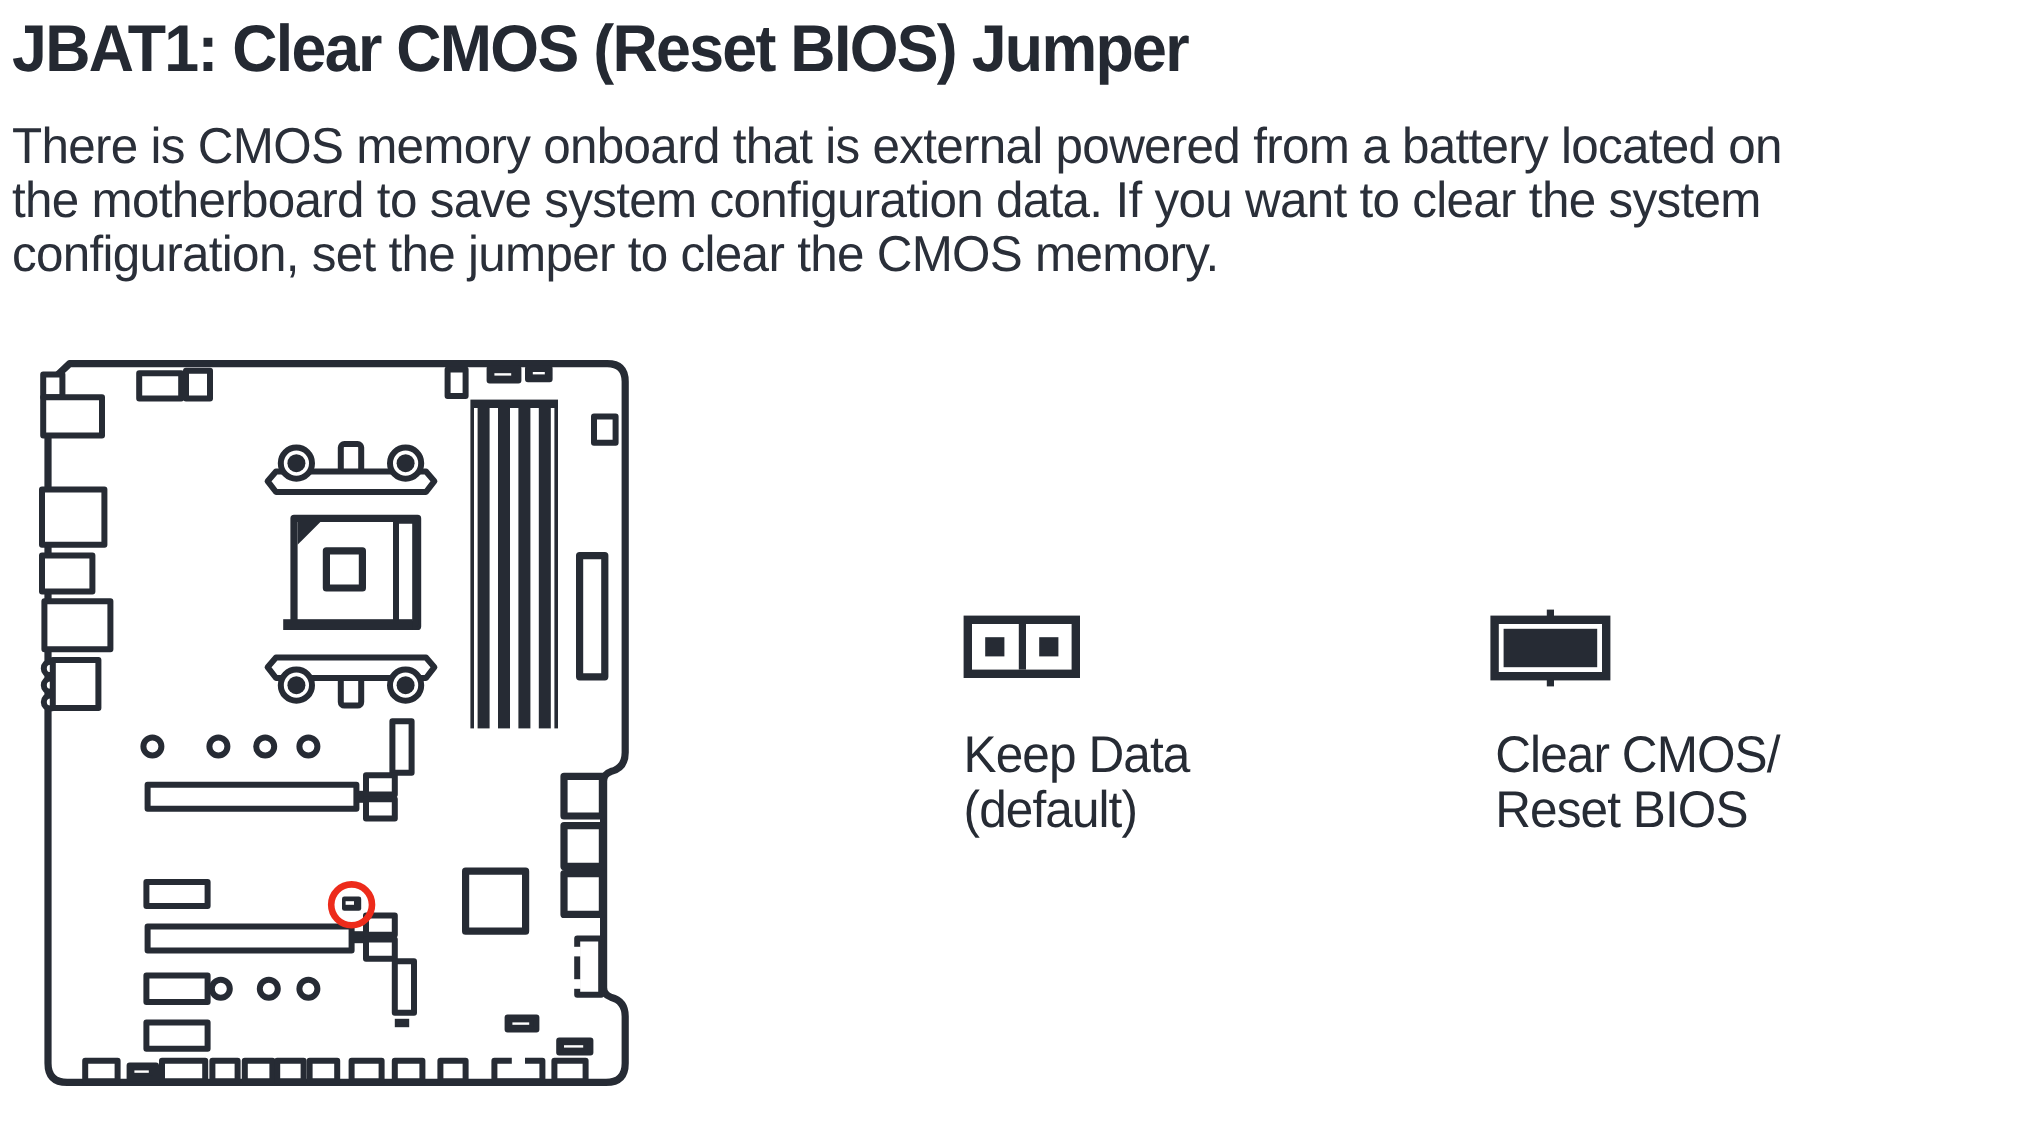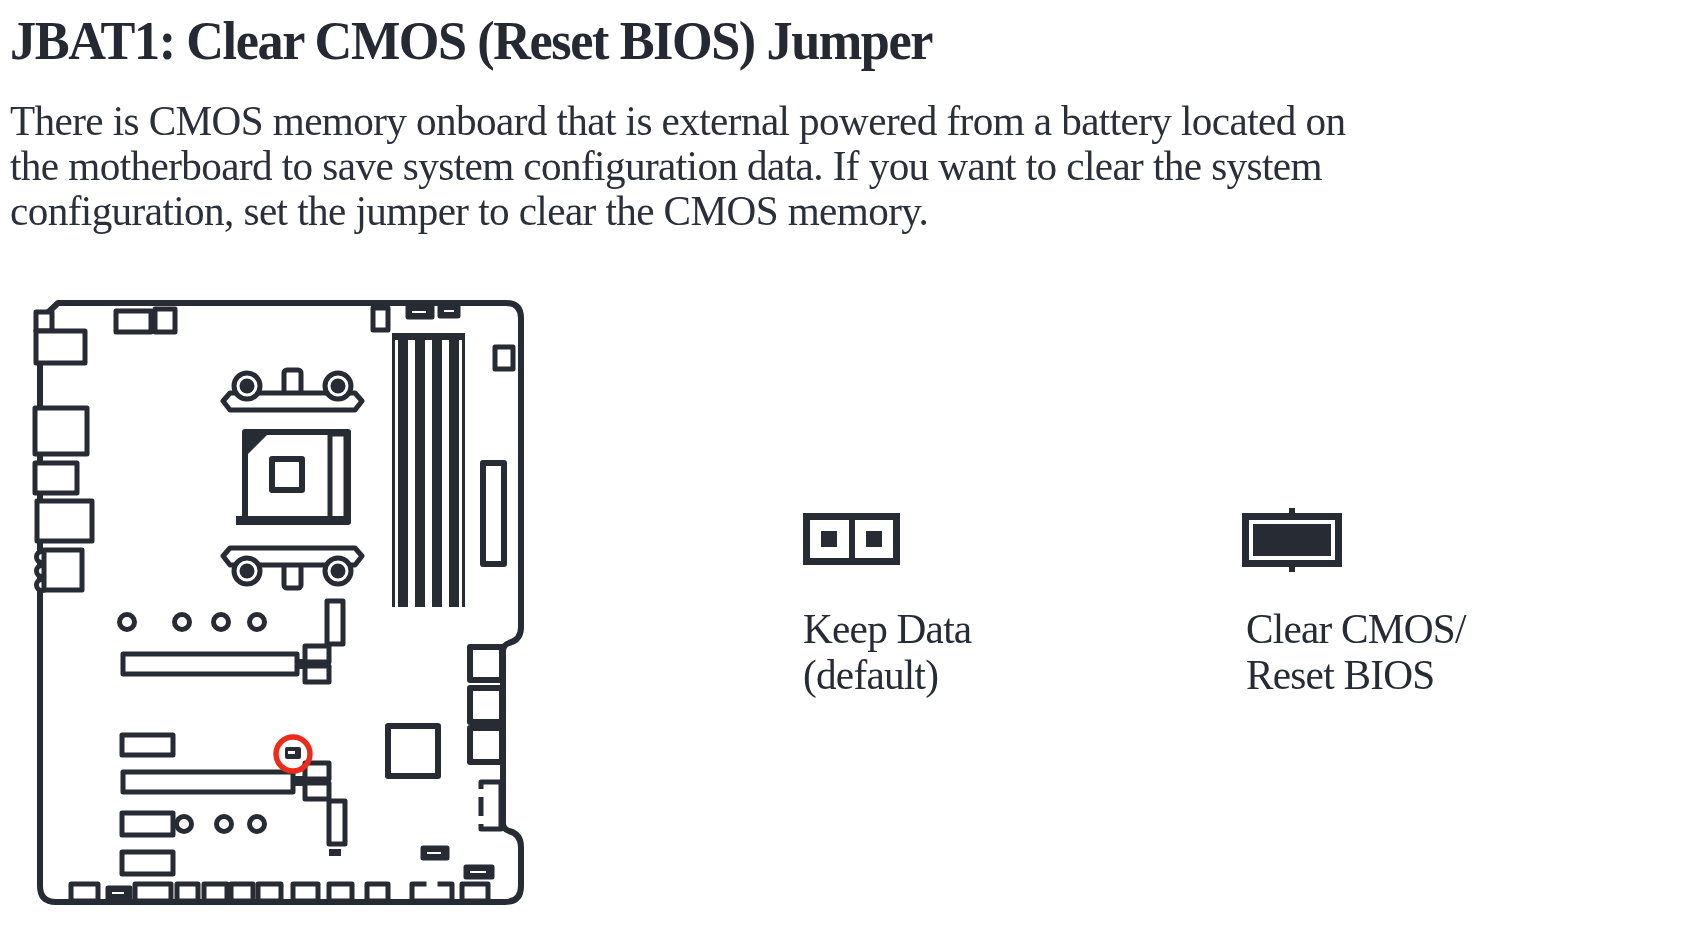--- a/index.html
+++ b/index.html
@@ -2,21 +2,21 @@
 <html><head>
 <meta charset="utf-8">
 <style>
   html,body{margin:0;padding:0;}
   body{
     width:1699px;height:934px;position:relative;overflow:hidden;
     background:#ffffff;
     font-family:"Liberation Sans", sans-serif;
     color:#262b34;
   }
-  .page{position:absolute;inset:0;font-family:Liberation Serif, serif;}
+  .page{position:absolute;inset:0;}
   .page-title{
     position:absolute;left:10px;top:13px;margin:0;
     font-size:55px;line-height:55px;font-weight:bold;
     letter-spacing:-1.5px;white-space:nowrap;
     transform:scaleX(0.95);transform-origin:0 0;
     color:#242932;
   }
   .body-text{
     position:absolute;left:10px;top:99px;
     font-size:42px;line-height:45px;letter-spacing:-0.6px;

